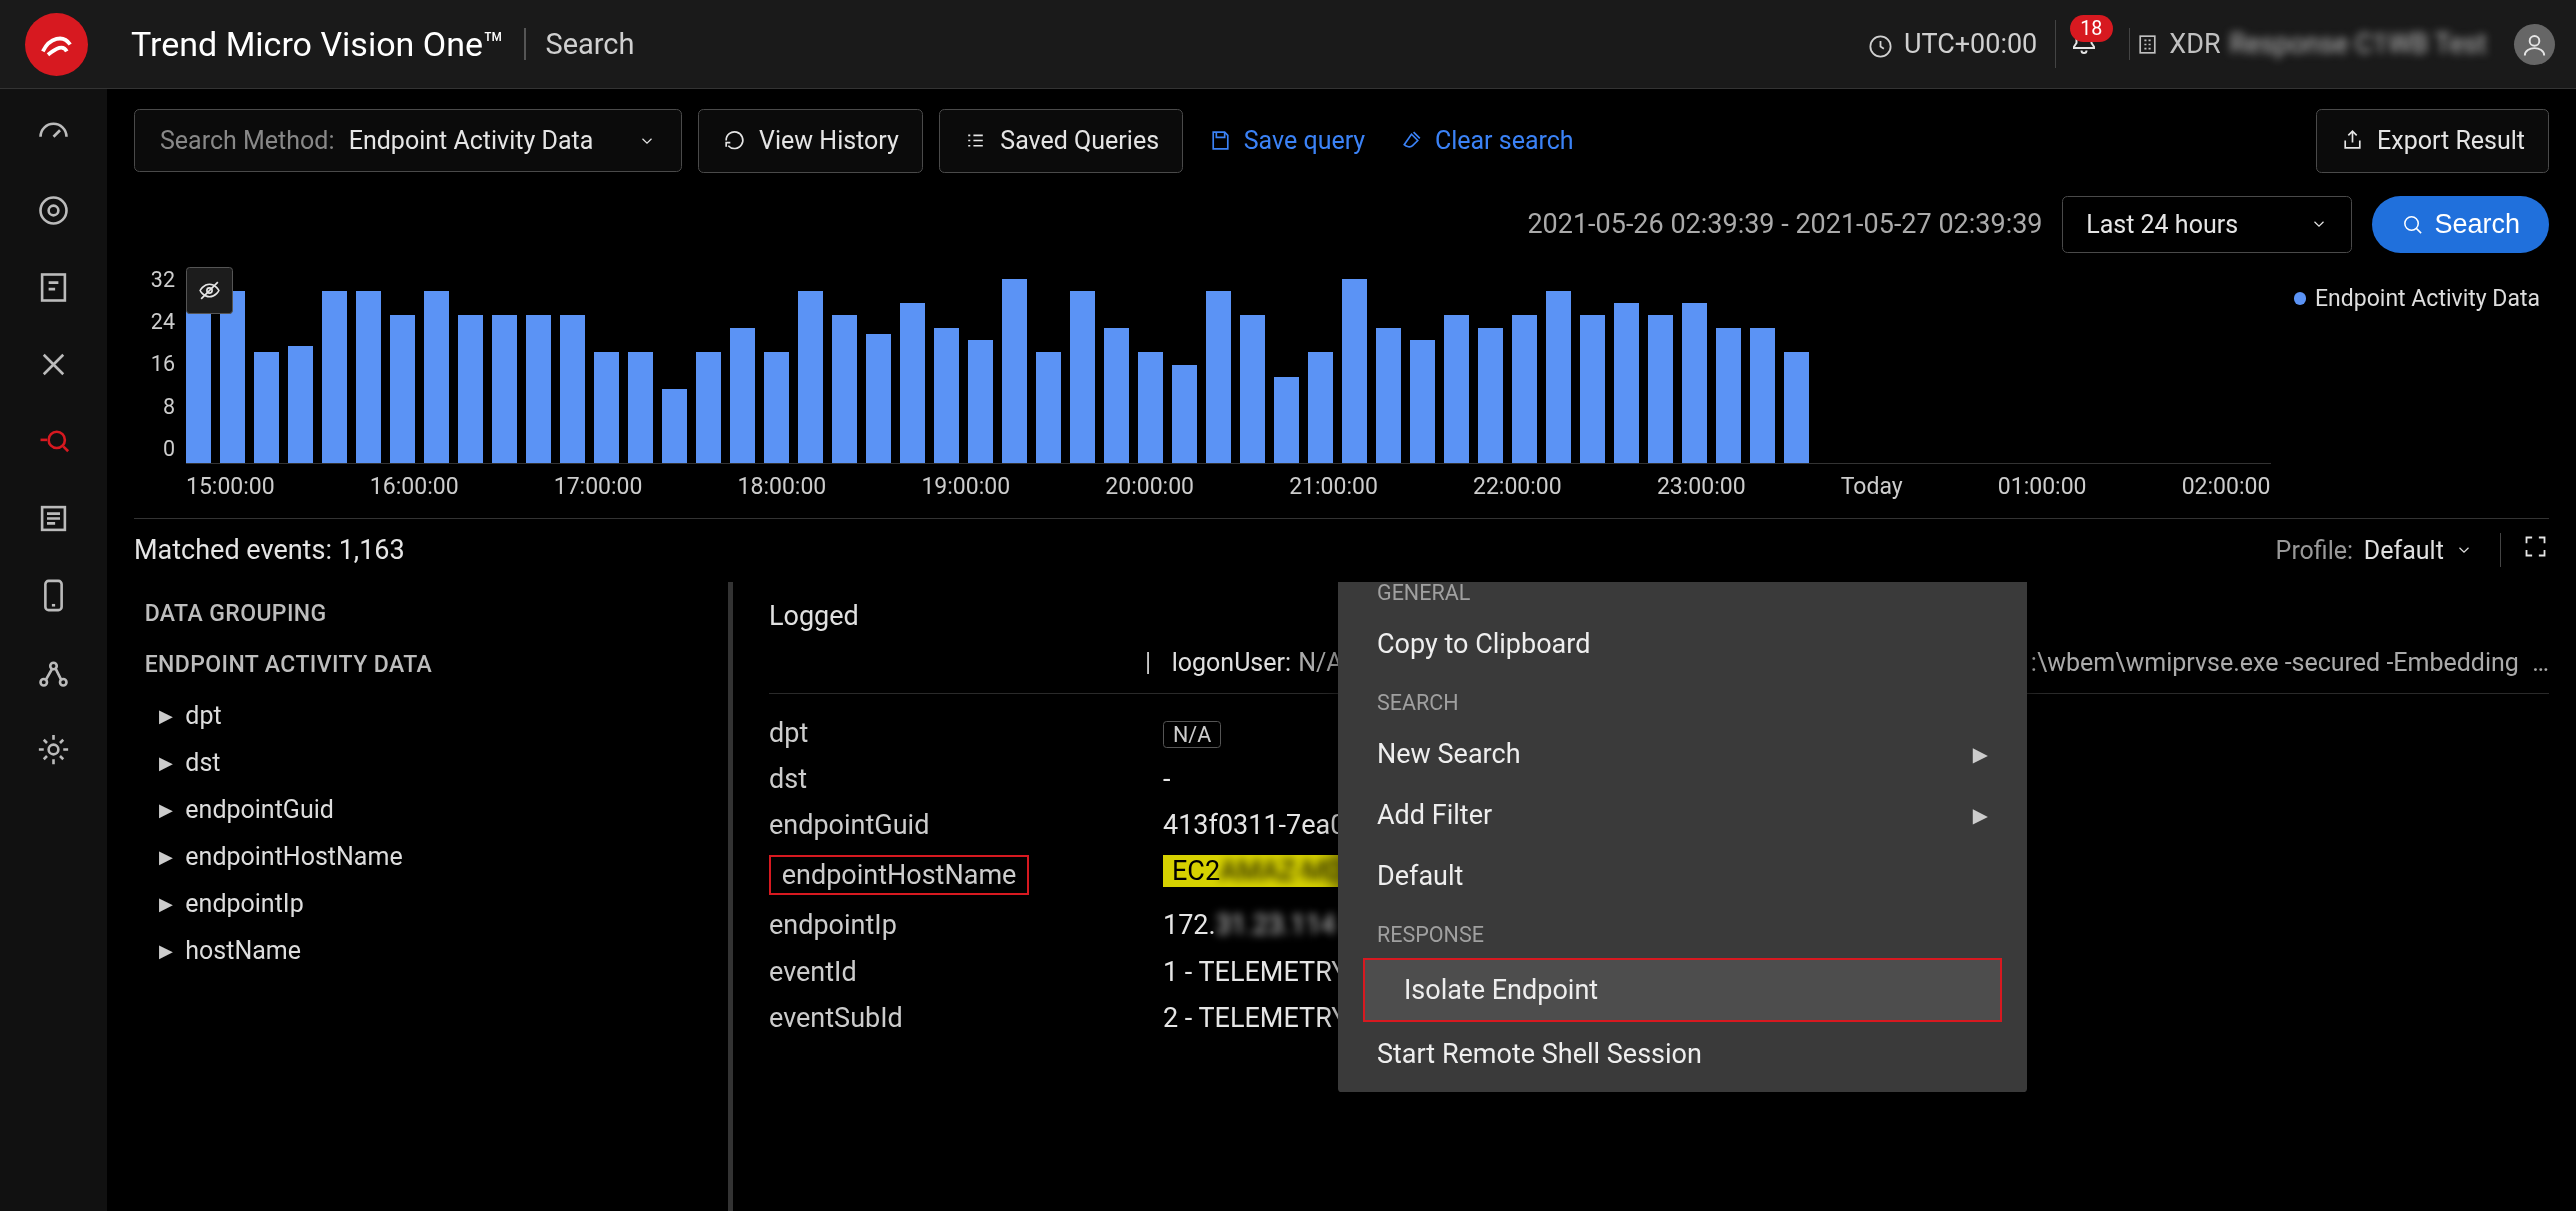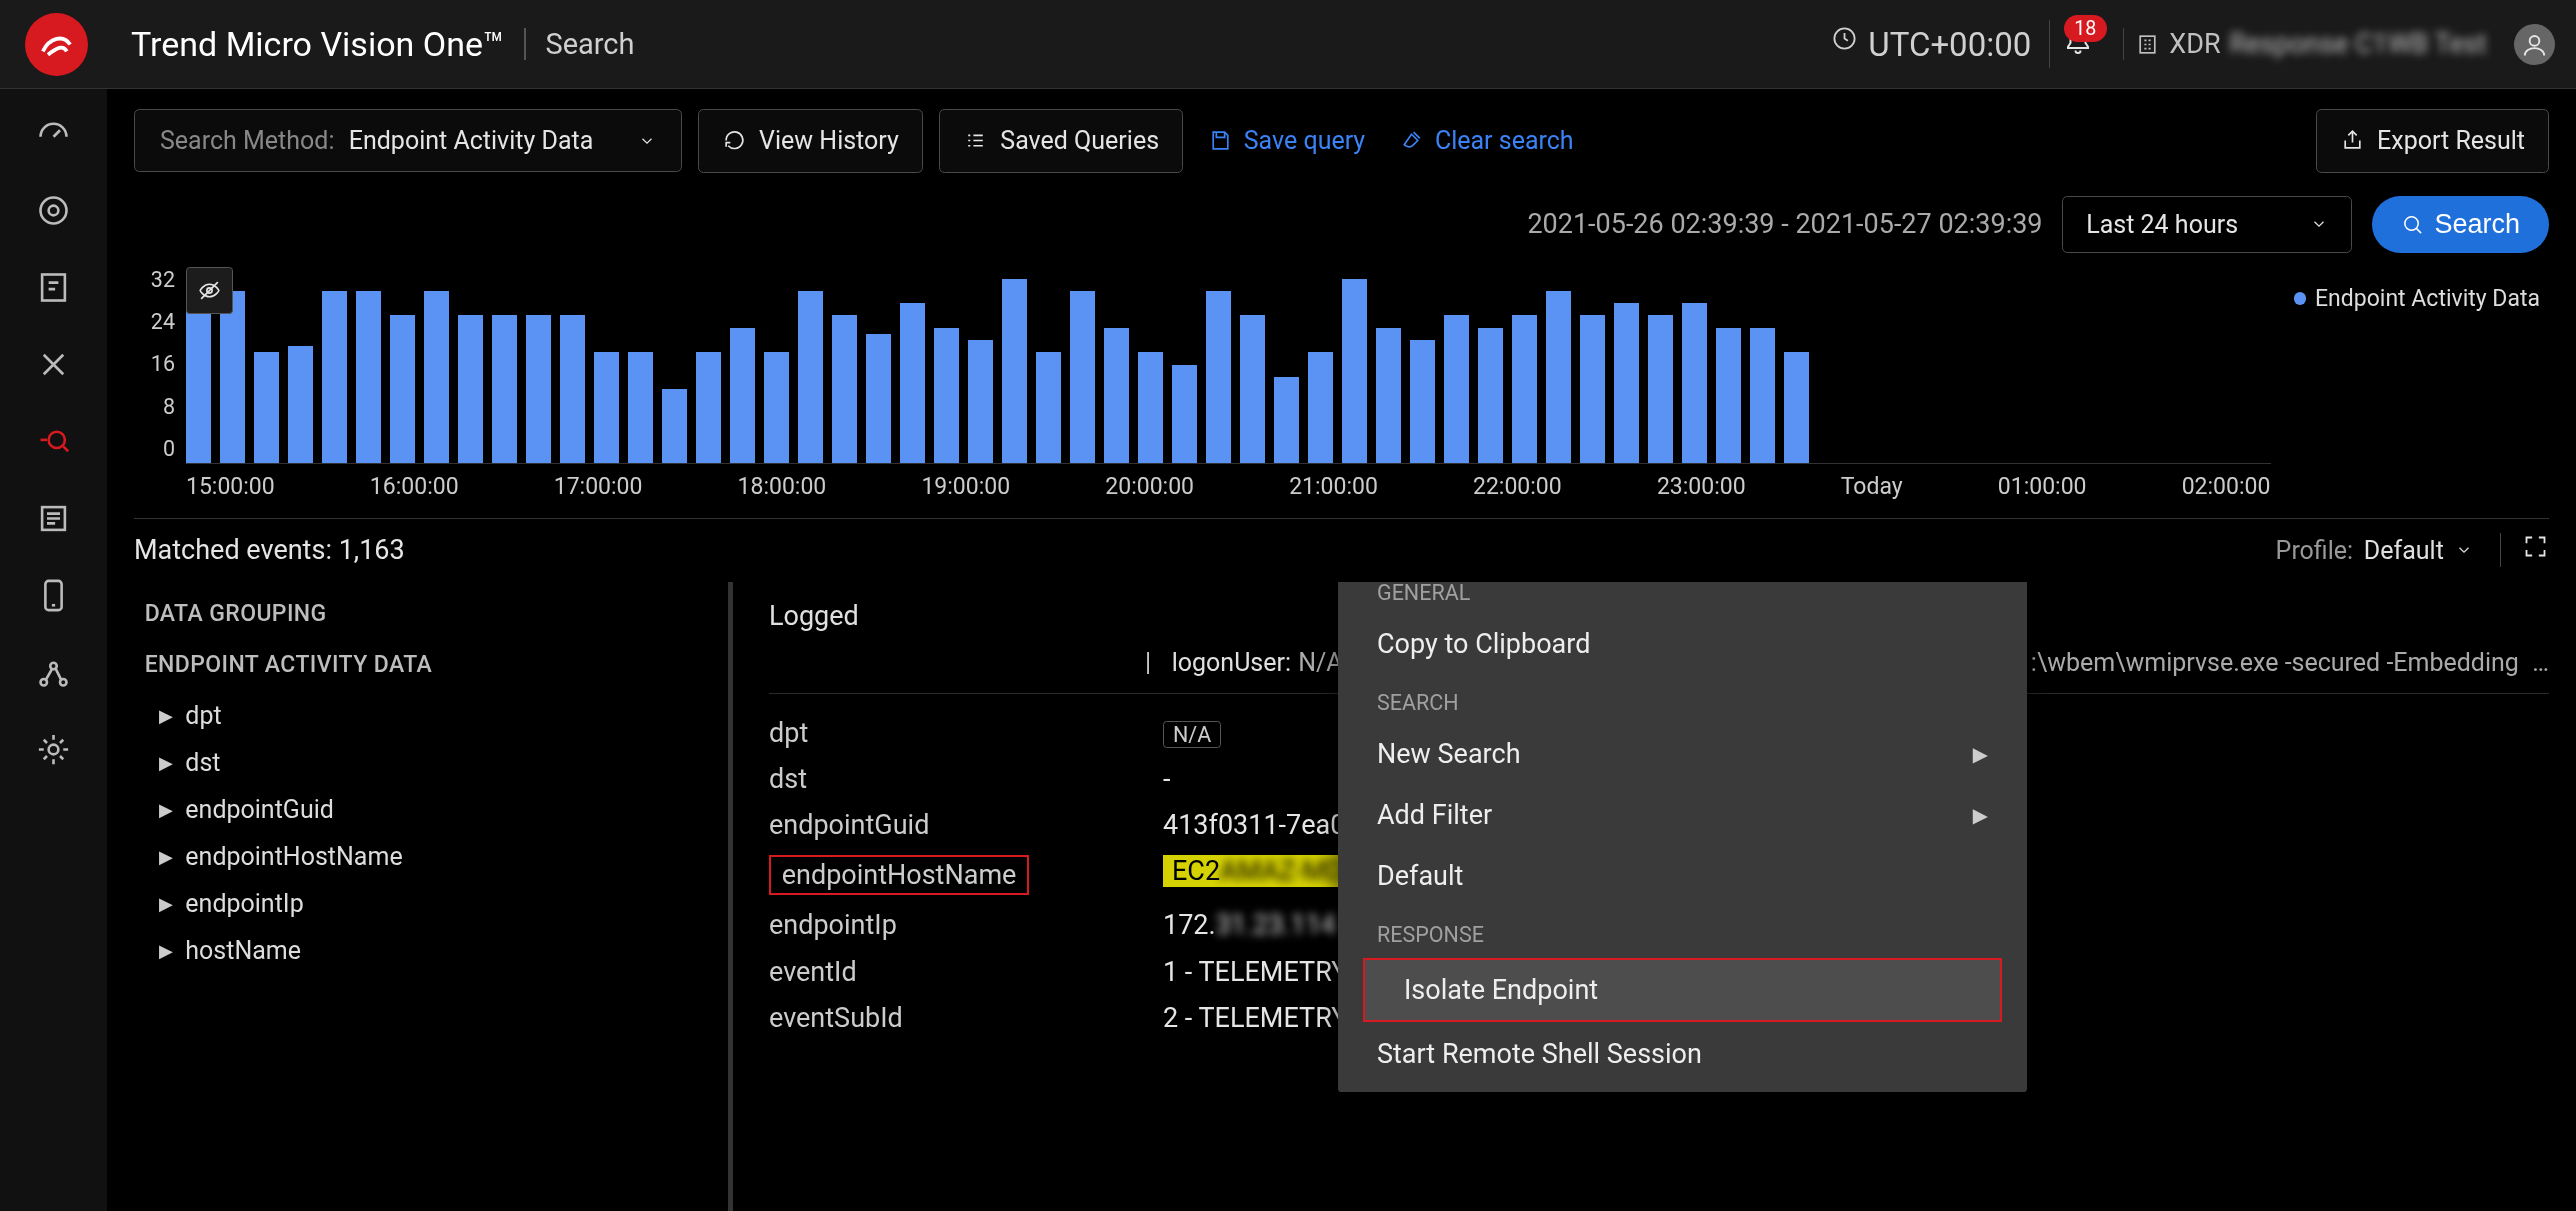--- a/index.html
+++ b/index.html
@@ -7,25 +7,25 @@
 
 
 .topbar { display: flex; align-items: center; height: 89px; padding: 0 21.5px 0 0; background: #1a1a1a; border-bottom: 0.9px solid #333; }
 .logo-circle { width: 63px; height: 63px; border-radius: 50%; background: #d71920; display: flex; align-items: center; justify-content: center; margin-left: 25px; margin-right: 43px; }
 .logo-circle svg { width: 41px; height: 41px; }
 .product-title { font-size: 34px; font-weight: 400; color: #fff; margin-right: 19.7px; }
 .vbar { width: 1.8px; height: 32px; background: #555; }
 .topbar-search-label { font-size: 29px; color: #d0d0d0; margin-left: 19.7px; }
 .topbar-spacer { flex: 1; }
 .topbar-right { display: flex; align-items: center; gap: 18px; }
-.tz { display: flex; align-items: flex-start; gap: 10px; color: #d0d0d0; font-size: 33px; }
+.tz { display: flex; align-items: flex-end; gap: 10px; color: #d0d0d0; font-size: 27px; }
 .bell-wrap { position: relative; padding: 7.2px 12.5px; border-left: 0.9px solid #444; }
 .bell-wrap svg { width: 30px; height: 30px; }
 .badge { position: absolute; top: -5.4px; right: -1.8px; background: #d71920; color: #fff; font-size: 19.7px; padding: 1.8px 10.7px; border-radius: 14.3px; }
-.tenant { display: flex; align-items: center; gap: 9px; font-size: 27px; color: #c0c0c0; border-left: 0.9px solid #444; padding-left: 11px; }
+.tenant { display: flex; align-items: center; gap: 9px; font-size: 27px; color: #c0c0c0; border-left: 0.9px solid #444; padding-left: 5px; }
 .tenant .blur { filter: blur(4.5px); }
 .avatar { width: 41px; height: 41px; border-radius: 50%; background: #666; margin-left: 9px; display:flex; align-items:center; justify-content:center; }
 
 
 .layout { display: flex; height: calc(100% - 89px); }
 .sidebar { width: 107px; background: #111; display: flex; flex-direction: column; align-items: center; padding-top: 25px; gap: 38px; }
 .sidebar .nav-icon { width: 39px; height: 39px; display: flex; align-items: center; justify-content: center; color: #bbb; cursor: pointer; }
 .sidebar .nav-icon.active { color: #d71920; }
 .sidebar svg { width: 39px; height: 39px; }
 

